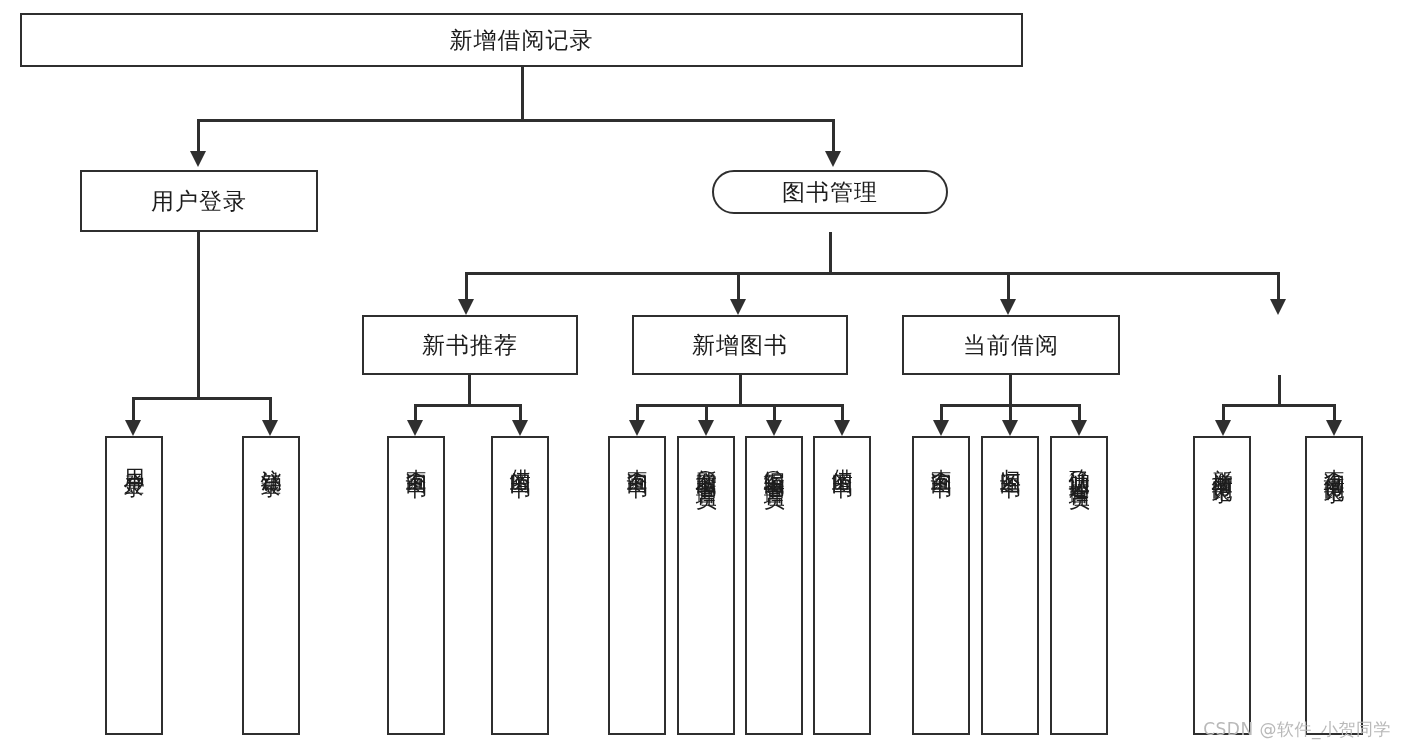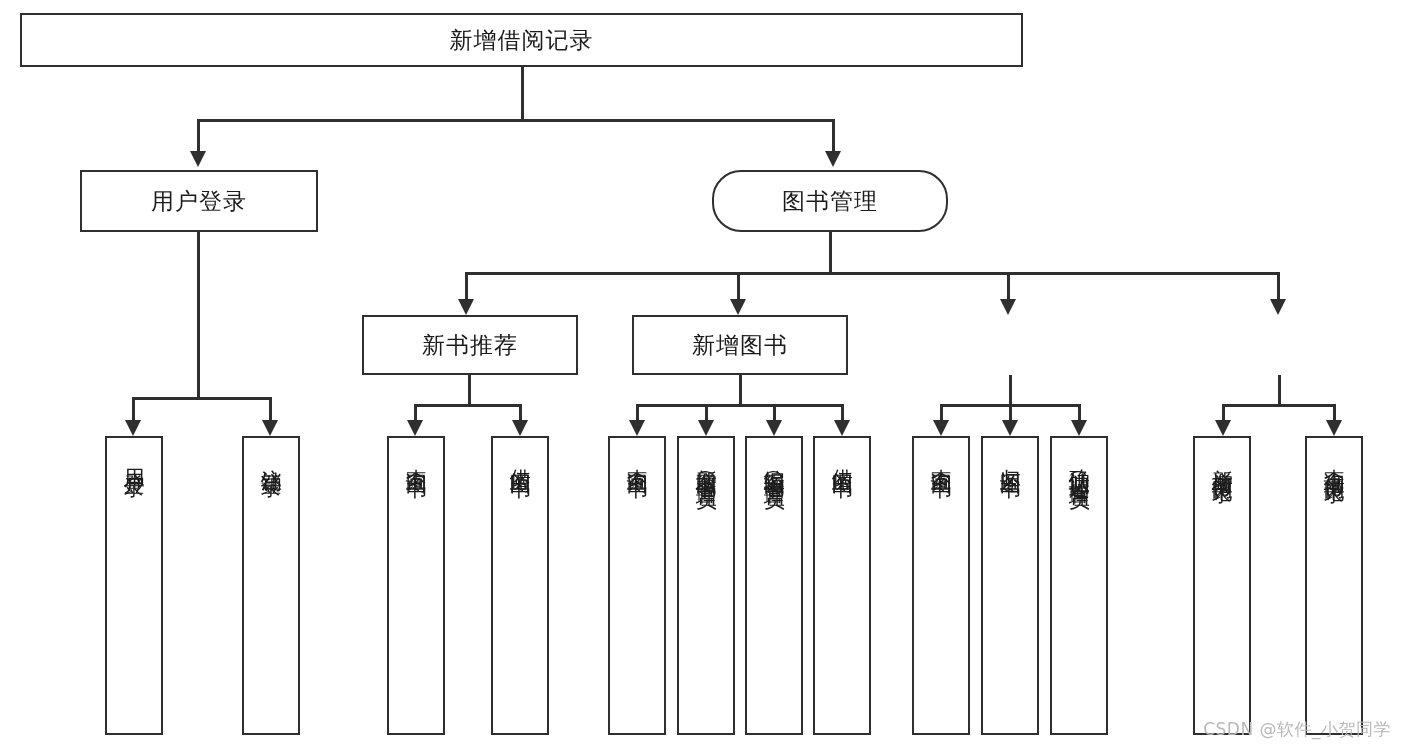--- a/index.html
+++ b/index.html
@@ -104,21 +104,21 @@
   <div class="hline" style="left:197px; top:119px; width:637px;"></div>
   <div class="vline" style="left:197px; top:119px; height:32px;"></div>
   <div class="arrow" style="left:190px; top:151px;"></div>
   <div class="vline" style="left:832px; top:119px; height:32px;"></div>
   <div class="arrow" style="left:825px; top:151px;"></div>
 
   <div class="node horizontal" style="left:80px; top:170px; width:238px; height:62px;">
     <span class="node-label">用户登录</span>
   </div>
 
-  <div class="node horizontal" style="left:712px; top:170px; width:236px; height:62px;border-radius:29px;">
+  <div class="node horizontal" style="left:712px; top:170px; width:236px; height:44px;border-radius:29px;">
     <span class="node-label">图书管理</span>
   </div>
 
   <div class="vline" style="left:197px; top:232px; height:168px;"></div>
   <div class="hline" style="left:132px; top:397px; width:139px;"></div>
   <div class="vline" style="left:132px; top:397px; height:23px;"></div>
   <div class="arrow" style="left:125px; top:420px;"></div>
   <div class="vline" style="left:269px; top:397px; height:23px;"></div>
   <div class="arrow" style="left:262px; top:420px;"></div>
 
@@ -138,20 +138,23 @@
   <div class="arrow" style="left:1270px; top:299px;"></div>
 
   <div class="node horizontal" style="left:362px; top:315px; width:216px; height:60px;">
     <span class="node-label">新书推荐</span>
   </div>
 
   <div class="node horizontal" style="left:632px; top:315px; width:216px; height:60px;">
     <span class="node-label">新增图书</span>
   </div>
 
+  <div class="node horizontal" style="left:902px; top:315px; width:218px; height:60px;">
+    <span class="node-label">当前借阅</span>
+  </div>
 
 
   <div class="vline" style="left:468px; top:375px; height:31px;"></div>
   <div class="hline" style="left:414px; top:404px; width:108px;"></div>
   <div class="vline" style="left:414px; top:404px; height:16px;"></div>
   <div class="arrow" style="left:407px; top:420px;"></div>
   <div class="vline" style="left:519px; top:404px; height:16px;"></div>
   <div class="arrow" style="left:512px; top:420px;"></div>
 
   <div class="vline" style="left:739px; top:375px; height:31px;"></div>

